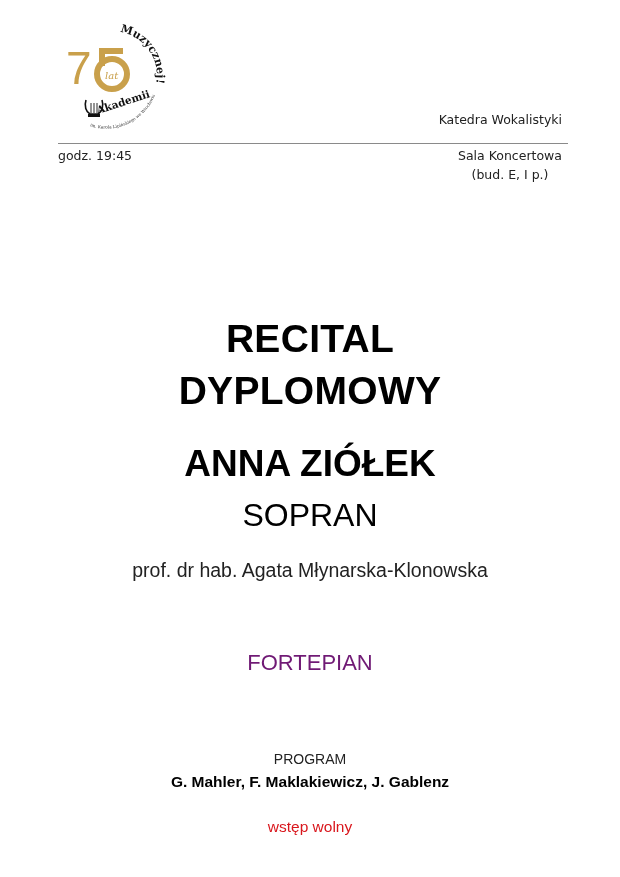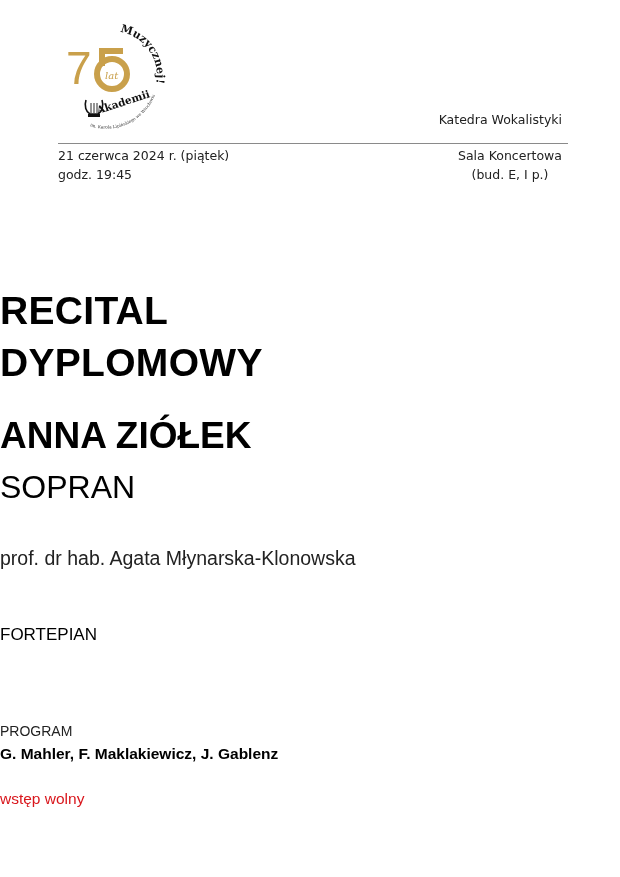--- a/index.html
+++ b/index.html
@@ -46,51 +46,52 @@
       line-height: 19px;
       color: #222;
     }
     .info-left { left: 58px; text-align: left; }
     .info-right { right: 58px; text-align: center; }
 
     .center {
       position: absolute;
       left: 0;
       width: 620px;
-      text-align: left;
+      text-align: center;
+      margin-top: 28px;
     }
     .title {
       top: 285px;
       font-weight: bold;
       font-size: 39px;
       line-height: 52px;
       letter-spacing: 0.3px;
     }
     .name {
       top: 412px;
       font-weight: bold;
       font-size: 37px;
       line-height: 48px;
     }
     .voice {
       top: 466px;
       font-size: 32px;
       line-height: 42px;
     }
     .teacher {
-      top: 545px;
+      top: 529px;
       font-size: 19.5px;
       line-height: 26px;
       color: #222;
     }
     .pianist {
       top: 623px;
-      font-size: 17px;
+      font-size: 22px;
       line-height: 24px;
-      color: #000000;
+      color: #701a75;
     }
     .program-label {
       top: 720px;
       font-size: 14px;
       line-height: 22px;
       color: #222;
     }
     .program-composers {
       top: 743px;
       font-size: 15.5px;
@@ -135,21 +136,20 @@
       <line x1="13" y1="3" x2="13" y2="13" stroke="#111" stroke-width="0.9"></line>
       <rect x="4" y="14" width="12" height="3" fill="#111"></rect>
     </g>
   </svg>
 </div>
 
 <div class="dept">Katedra Wokalistyki</div>
 <div class="divider"></div>
 
 <div class="info-left">
-  <div>21 czerwca 2024 r. (piątek)</div>
   <div>godz. 19:45</div>
 </div>
 <div class="info-right">
   <div>Sala Koncertowa</div>
   <div>(bud. E, I p.)</div>
 </div>
 
 <div class="center title">
   <div>RECITAL</div>
   <div>DYPLOMOWY</div>

